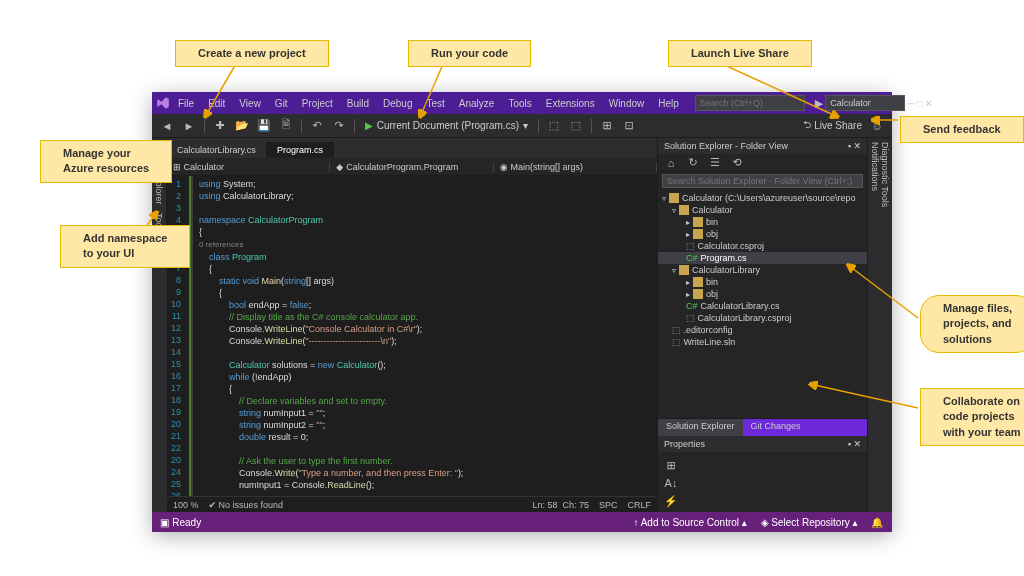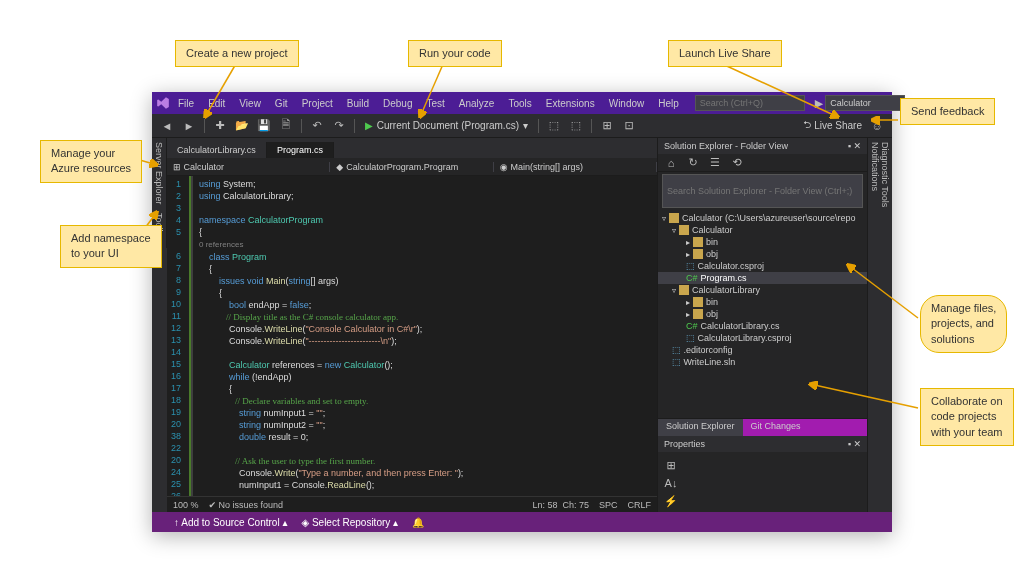--- a/index.html
+++ b/index.html
@@ -1,17 +1,17 @@
 <!DOCTYPE html>
 <html><head>
 <meta charset="utf-8">
 <style>
   * { margin:0; padding:0; box-sizing:border-box; font-family:"Segoe UI",Arial,sans-serif; }
   body { background:#fff; width:1024px; height:576px; position:relative; overflow:hidden; }
-  .callout { position:absolute; background:#ffe8a5; border:1px solid #e6b800; padding:5px 10px; font-size:11px; color:#333; z-index:100; line-height:1.4; }
+  .callout { position:absolute; background:#ffe8a5; border:1px solid #e6b800; padding:5px 22px; font-size:11px; color:#333; z-index:100; line-height:1.4;font-weight:bold; }
   .arrow { position:absolute; z-index:99; stroke:#e6a000; stroke-width:1.5; fill:none; }
   .arrow-head { fill:#e6a000; }
 
   .vs-window { position:absolute; left:152px; top:92px; width:740px; height:440px; background:#2d2d30; color:#ccc; font-size:10px; display:flex; flex-direction:column; box-shadow:0 4px 20px rgba(0,0,0,0.3); }
 
   
   .vs-title { display:flex; align-items:center; height:22px; background:#4c1d95; padding:0 4px; gap:2px; }
   .vs-logo { width:16px; height:16px; display:flex; align-items:center; justify-content:center; }
   .vs-menu { display:flex; gap:2px; flex:1; align-items:center; }
   .vs-menu-item { padding:2px 6px; font-size:10px; color:#ccc; cursor:default; }
@@ -38,56 +38,56 @@
   .nav-bar { display:flex; height:18px; background:#252526; border-bottom:1px solid #1c1c1c; align-items:center; font-size:9px; }
   .nav-sel { flex:1; padding:0 6px; color:#ccc; border-right:1px solid #3f3f46; display:flex; align-items:center; gap:3px; overflow:hidden; white-space:nowrap; }
 
   .code-area { flex:1; display:flex; overflow:hidden; font-family:Consolas,monospace; }
   .gutter { background:#1e1e1e; color:#2b91af; font-size:9px; text-align:right; padding:2px 8px 2px 4px; line-height:12px; border-right:2px solid #4a7a2a; }
   .gutter .ln { height:12px; }
   .code { flex:1; background:#1e1e1e; font-size:9px; padding:2px 6px; line-height:12px; white-space:pre; color:#dcdcdc; overflow:hidden; border-left:2px solid #3e3e3e;}
   .kw { color:#569cd6; }
   .tp { color:#4ec9b0; }
   .st { color:#d69d85; }
-  .cm { color:#57a64a;font-family:Liberation Serif, serif; }
+  .cm { color:#57a64a; }
   .mt { color:#dcdcaa; }
   .ref { color:#808080; font-size:8px; }
 
   .ed-status { height:16px; background:#1e1e1e; border-top:1px solid #333; display:flex; align-items:center; font-size:9px; color:#bbb; padding:0 6px; gap:10px;}
 
   .sol-pane { width:210px; background:#252526; border-left:1px solid #1c1c1c; display:flex; flex-direction:column; }
   .pane-title { background:#2d2d30; padding:3px 6px; font-size:9px; color:#ccc; display:flex; justify-content:space-between; align-items:center;}
   .pane-toolbar { display:flex; gap:4px; padding:2px 4px; height:18px; align-items:center; border-bottom:1px solid #1c1c1c;}
-  .pane-search { background:#3f3f46; border:1px solid #555; margin:2px 4px; font-size:9px; color:#999; padding:11px 4px; }
+  .pane-search { background:#3f3f46; border:1px solid #555; margin:2px 4px; font-size:9px; color:#999; padding:1px 4px; }
   .tree { flex:1; font-size:9px; padding:2px 0; overflow:hidden;}
   .tree-row { padding:1px 0 1px 4px; white-space:nowrap; display:flex; align-items:center; gap:3px; color:#ccc;}
   .tree-row.active { background:#3f3f46; color:#fff;}
   .fold-ico { width:10px; height:10px; background:#c9a64d; display:inline-block;}
   .file-ico { color:#6cb6dd; font-size:9px;}
   .tree .ind1{padding-left:14px;} .tree .ind2{padding-left:28px;}
   .tri { color:#ccc; font-size:8px;}
 
-  .bot-tabs { display:flex; background:#a21caf; height:18px; border-top:1px solid #1c1c1c;}
+  .bot-tabs { display:flex; background:#6d28d9; height:18px; border-top:1px solid #1c1c1c;}
   .bot-tab { padding:2px 8px; font-size:9px; color:#ccc; }
   .bot-tab.active { background:#3f3f46;}
   .props { background:#252526; padding:4px; font-size:9px; color:#ccc; height:60px;}
 
   .vs-status { height:20px; background:#68217a; color:#fff; display:flex; align-items:center; font-size:10px; padding:0 8px; }
   .vs-status .left{flex:1;}
   .vs-status .itm { margin-left:14px;}
 
   .right-tabs { writing-mode:vertical-lr; background:#2d2d30; border-left:1px solid #1c1c1c; font-size:9px; color:#bbb; padding:4px 2px;}
 </style>
 </head>
 <body>
 
 <div class="callout" style="left:175px; top:40px;">Create a new project</div>
 <div class="callout" style="left:408px; top:40px;">Run your code</div>
 <div class="callout" style="left:668px; top:40px;">Launch Live Share</div>
-<div class="callout" style="left:900px; top:98px;">Send feedback</div>
+<div class="callout" style="left:900px; top:116px;">Send feedback</div>
 <div class="callout" style="left:40px; top:140px; white-space:pre;">Manage your
 Azure resources</div>
 <div class="callout" style="left:60px; top:225px; white-space:pre;">Add namespace
 to your UI</div>
 <div class="callout" style="left:920px; top:295px; white-space:pre;border-radius:19px;">Manage files,
 projects, and
 solutions</div>
 <div class="callout" style="left:920px; top:388px; white-space:pre;">Collaborate on
 code projects
 with your team</div>
@@ -212,44 +212,44 @@
             <div class="ln">11</div>
             <div class="ln">12</div>
             <div class="ln">13</div>
             <div class="ln">14</div>
           <div class="ln">15</div>
             <div class="ln">16</div>
             <div class="ln">17</div>
             <div class="ln">18</div>
             <div class="ln">19</div>
           <div class="ln">20</div>
-            <div class="ln">38</div>
+            <div class="ln">21</div>
             <div class="ln">22</div>
             <div class="ln">20</div>
             <div class="ln">24</div>
           <div class="ln">25</div>
             <div class="ln">26</div>
 
         </div>
         <div class="code"><span class="kw">using</span><span> System;</span>
 <span class="kw">using</span><span> CalculatorLibrary;</span>
 
 <span class="kw">namespace</span><span class="tp"> CalculatorProgram</span>
 <span>{</span>
 <span class="ref">0 references</span>
 <span class="kw">    class</span><span class="tp"> Program</span>
 <span>    {</span>
-<span class="kw">        issues void</span><span class="mt"> Main</span><span>(</span><span class="kw">string</span><span>[] args)</span>
+<span class="kw">        static void</span><span class="mt"> Main</span><span>(</span><span class="kw">string</span><span>[] args)</span>
 <span>        {</span>
 <span class="kw">            bool</span><span> endApp = </span><span class="kw">false</span><span>;</span>
 <span class="cm">            // Display title as the C# console calculator app.</span>
 <span>            Console.</span><span class="mt">WriteLine</span><span>(</span><span class="st">"Console Calculator in C#\r"</span><span>);</span>
 <span>            Console.</span><span class="mt">WriteLine</span><span>(</span><span class="st">"------------------------\n"</span><span>);</span>
 
-<span class="tp">            Calculator</span><span> references = </span><span class="kw">new</span><span class="tp"> Calculator</span><span>();</span>
+<span class="tp">            Calculator</span><span> solutions = </span><span class="kw">new</span><span class="tp"> Calculator</span><span>();</span>
 <span class="kw">            while</span><span> (!endApp)</span>
 <span>            {</span>
 <span class="cm">                // Declare variables and set to empty.</span>
 <span class="kw">                string</span><span> numInput1 = </span><span class="st">""</span><span>;</span>
 <span class="kw">                string</span><span> numInput2 = </span><span class="st">""</span><span>;</span>
 <span class="kw">                double</span><span> result = 0;</span>
 
 <span class="cm">                // Ask the user to type the first number.</span>
 <span>                Console.</span><span class="mt">Write</span><span>(</span><span class="st">"Type a number, and then press Enter: "</span><span>);</span>
 <span>                numInput1 = Console.</span><span class="mt">ReadLine</span><span>();</span>
@@ -356,17 +356,18 @@
       </div>
     </div>
 
     <div class="right-tabs">
       <div style="margin-bottom:8px">Notifications</div>
       <div>Diagnostic Tools</div>
     </div>
   </div>
 
   <div class="vs-status">
+    <span class="left">▣ <span>Ready</span></span>
     <span class="itm">↑ <span>Add to Source Control</span> ▴</span>
     <span class="itm">◈ <span>Select Repository</span> ▴</span>
     <span class="itm">🔔</span>
   </div>
 </div>
 
 </body></html>

